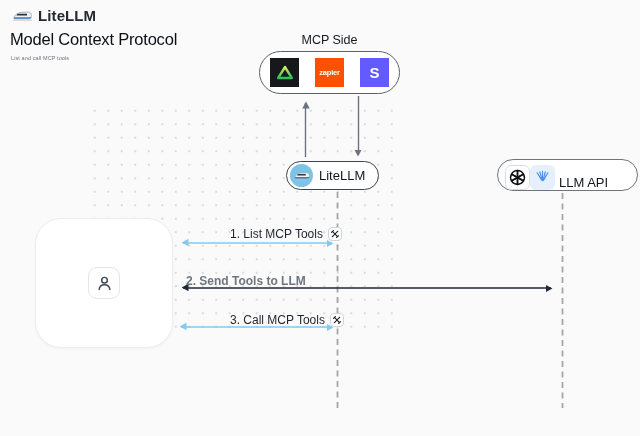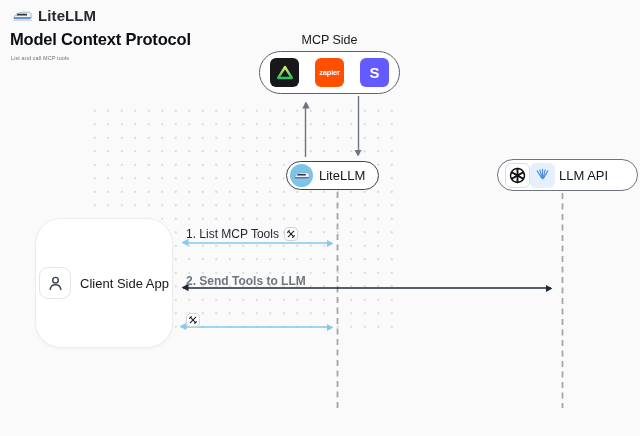--- a/index.html
+++ b/index.html
@@ -15,58 +15,58 @@
   
   .dots{
     left:88px;top:104px;width:312px;height:229px;
     background-image:radial-gradient(#d9d9d9 1px,transparent 1.1px);
     background-size:13.5px 13.5px;
   }
 
   
   .brand{left:13px;top:7px;display:flex;align-items:center;gap:6px;}
   .brand-text{font-size:15px;font-weight:600;color:#24292f;letter-spacing:.1px;}
-  .page-title{left:10px;top:30px;font-size:16.5px;font-weight:700;color:#0b0e12;letter-spacing:-0.2px;}
+  .page-title{left:10px;top:30px;font-size:16.5px;font-weight:400;color:#0b0e12;letter-spacing:-0.2px;}
   .page-subtitle{left:11px;top:55px;font-size:5.5px;color:#6b7280;letter-spacing:.1px;}
 
   
   .mcp-label{left:259px;top:33px;width:141px;text-align:center;font-size:12.5px;font-weight:500;color:#15181d;}
   .mcp-pill{
     left:259px;top:51px;width:141px;height:43px;border-radius:21.5px;
     background:#ffffff;border:1.5px solid #5b616b;box-sizing:border-box;
     display:flex;align-items:center;justify-content:center;gap:16px;
   }
-  .tool-icon{width:29px;height:29px;border-radius:6px;display:flex;align-items:center;justify-content:center;box-sizing:border-box;}
+  .tool-icon{width:29px;height:29px;border-radius:0;display:flex;align-items:center;justify-content:center;box-sizing:border-box;}
   .tool-dark{background:#17181b;}
   .tool-zapier{background:#ff4f00;}
   .tool-stripe{background:#635bff;}
   .zapier-word{color:#fff;font-size:7.5px;font-weight:700;letter-spacing:-0.2px;}
   .stripe-letter{color:#fff;font-size:15px;font-weight:700;}
 
   
   .node{background:#fff;box-sizing:border-box;display:flex;align-items:center;}
   .node-litellm{left:286px;top:161px;width:93px;height:29px;border-radius:15px;border:1.5px solid #3f434b;padding-left:3px;gap:6px;}
   .litellm-circle{width:23px;height:23px;border-radius:50%;background:#7cc4e6;display:flex;align-items:center;justify-content:center;flex:0 0 auto;}
   .node-label{font-size:13px;font-weight:500;color:#14171c;}
-  .node-llmapi{left:497px;top:159px;width:141px;height:32px;border-radius:16px;border:1.4px solid #6e747e;padding-left:7px;}
+  .node-llmapi{left:497px;top:159px;width:141px;height:32px;border-radius:16px;border:1.4px solid #6e747e;padding-left:7px;align-items:flex-end;}
   .mini-badge{width:25px;height:25px;border-radius:6px;box-sizing:border-box;display:flex;align-items:center;justify-content:center;flex:0 0 auto;}
   .badge-openai{background:#ffffff;border:1px solid #d9dde2;}
   .badge-provider{background:#e6effc;}
   .node-llmapi .node-label{margin-left:4px;}
 
   .node-client{
     left:35px;top:218px;width:138px;height:130px;border-radius:26px;
     border:1px solid #ededed;background:#fff;justify-content:center;gap:9px;
     box-shadow:0 1px 3px rgba(0,0,0,0.04);
   }
   .client-badge{width:30px;height:30px;border-radius:9px;border:1px solid #e3e5e8;display:flex;align-items:center;justify-content:center;}
 
   
   .seq-label{display:flex;align-items:center;gap:5px;font-size:12px;}
-  .seq-dark{color:#1f2430;font-weight:500;}
+  .seq-dark{color:#1f2430;font-weight:500;margin-left:44px;}
   .seq-gray{color:#6f7680;font-weight:700;}
   .lbl1{left:186px;top:227px;}
   .lbl2{left:186px;top:274px;}
   .lbl3{left:186px;top:313px;}
   .tools-badge{
     width:14px;height:14px;border-radius:4px;background:#fff;border:1px solid #cfd4da;
     display:flex;align-items:center;justify-content:center;box-sizing:border-box;
   }
 
   svg.overlay{left:0;top:0;pointer-events:none;}
@@ -197,33 +197,33 @@
   </div>
   <span class="node-label">LLM API</span>
 </div>
 
 <div class="abs node node-client">
   <div class="client-badge">
     <svg width="21" height="21" viewBox="0 0 24 24">
         <use href="#sym-user"></use>
       </svg>
   </div>
-  <span class="node-label">Client Side App</span>
 </div>
 
 <div class="abs seq-label seq-dark lbl1">
   <span>1. List MCP Tools</span>
   <span class="tools-badge">
     <svg width="10" height="10" viewBox="0 0 14 14">
         <use href="#sym-tools"></use>
       </svg>
   </span>
 </div>
 <div class="abs seq-label seq-gray lbl2">
   <span>2. Send Tools to LLM</span>
 </div>
 <div class="abs seq-label seq-dark lbl3">
+  <span>3. Call MCP Tools</span>
   <span class="tools-badge">
     <svg width="10" height="10" viewBox="0 0 14 14">
         <use href="#sym-tools"></use>
       </svg>
   </span>
 </div>
 
 </body></html>

